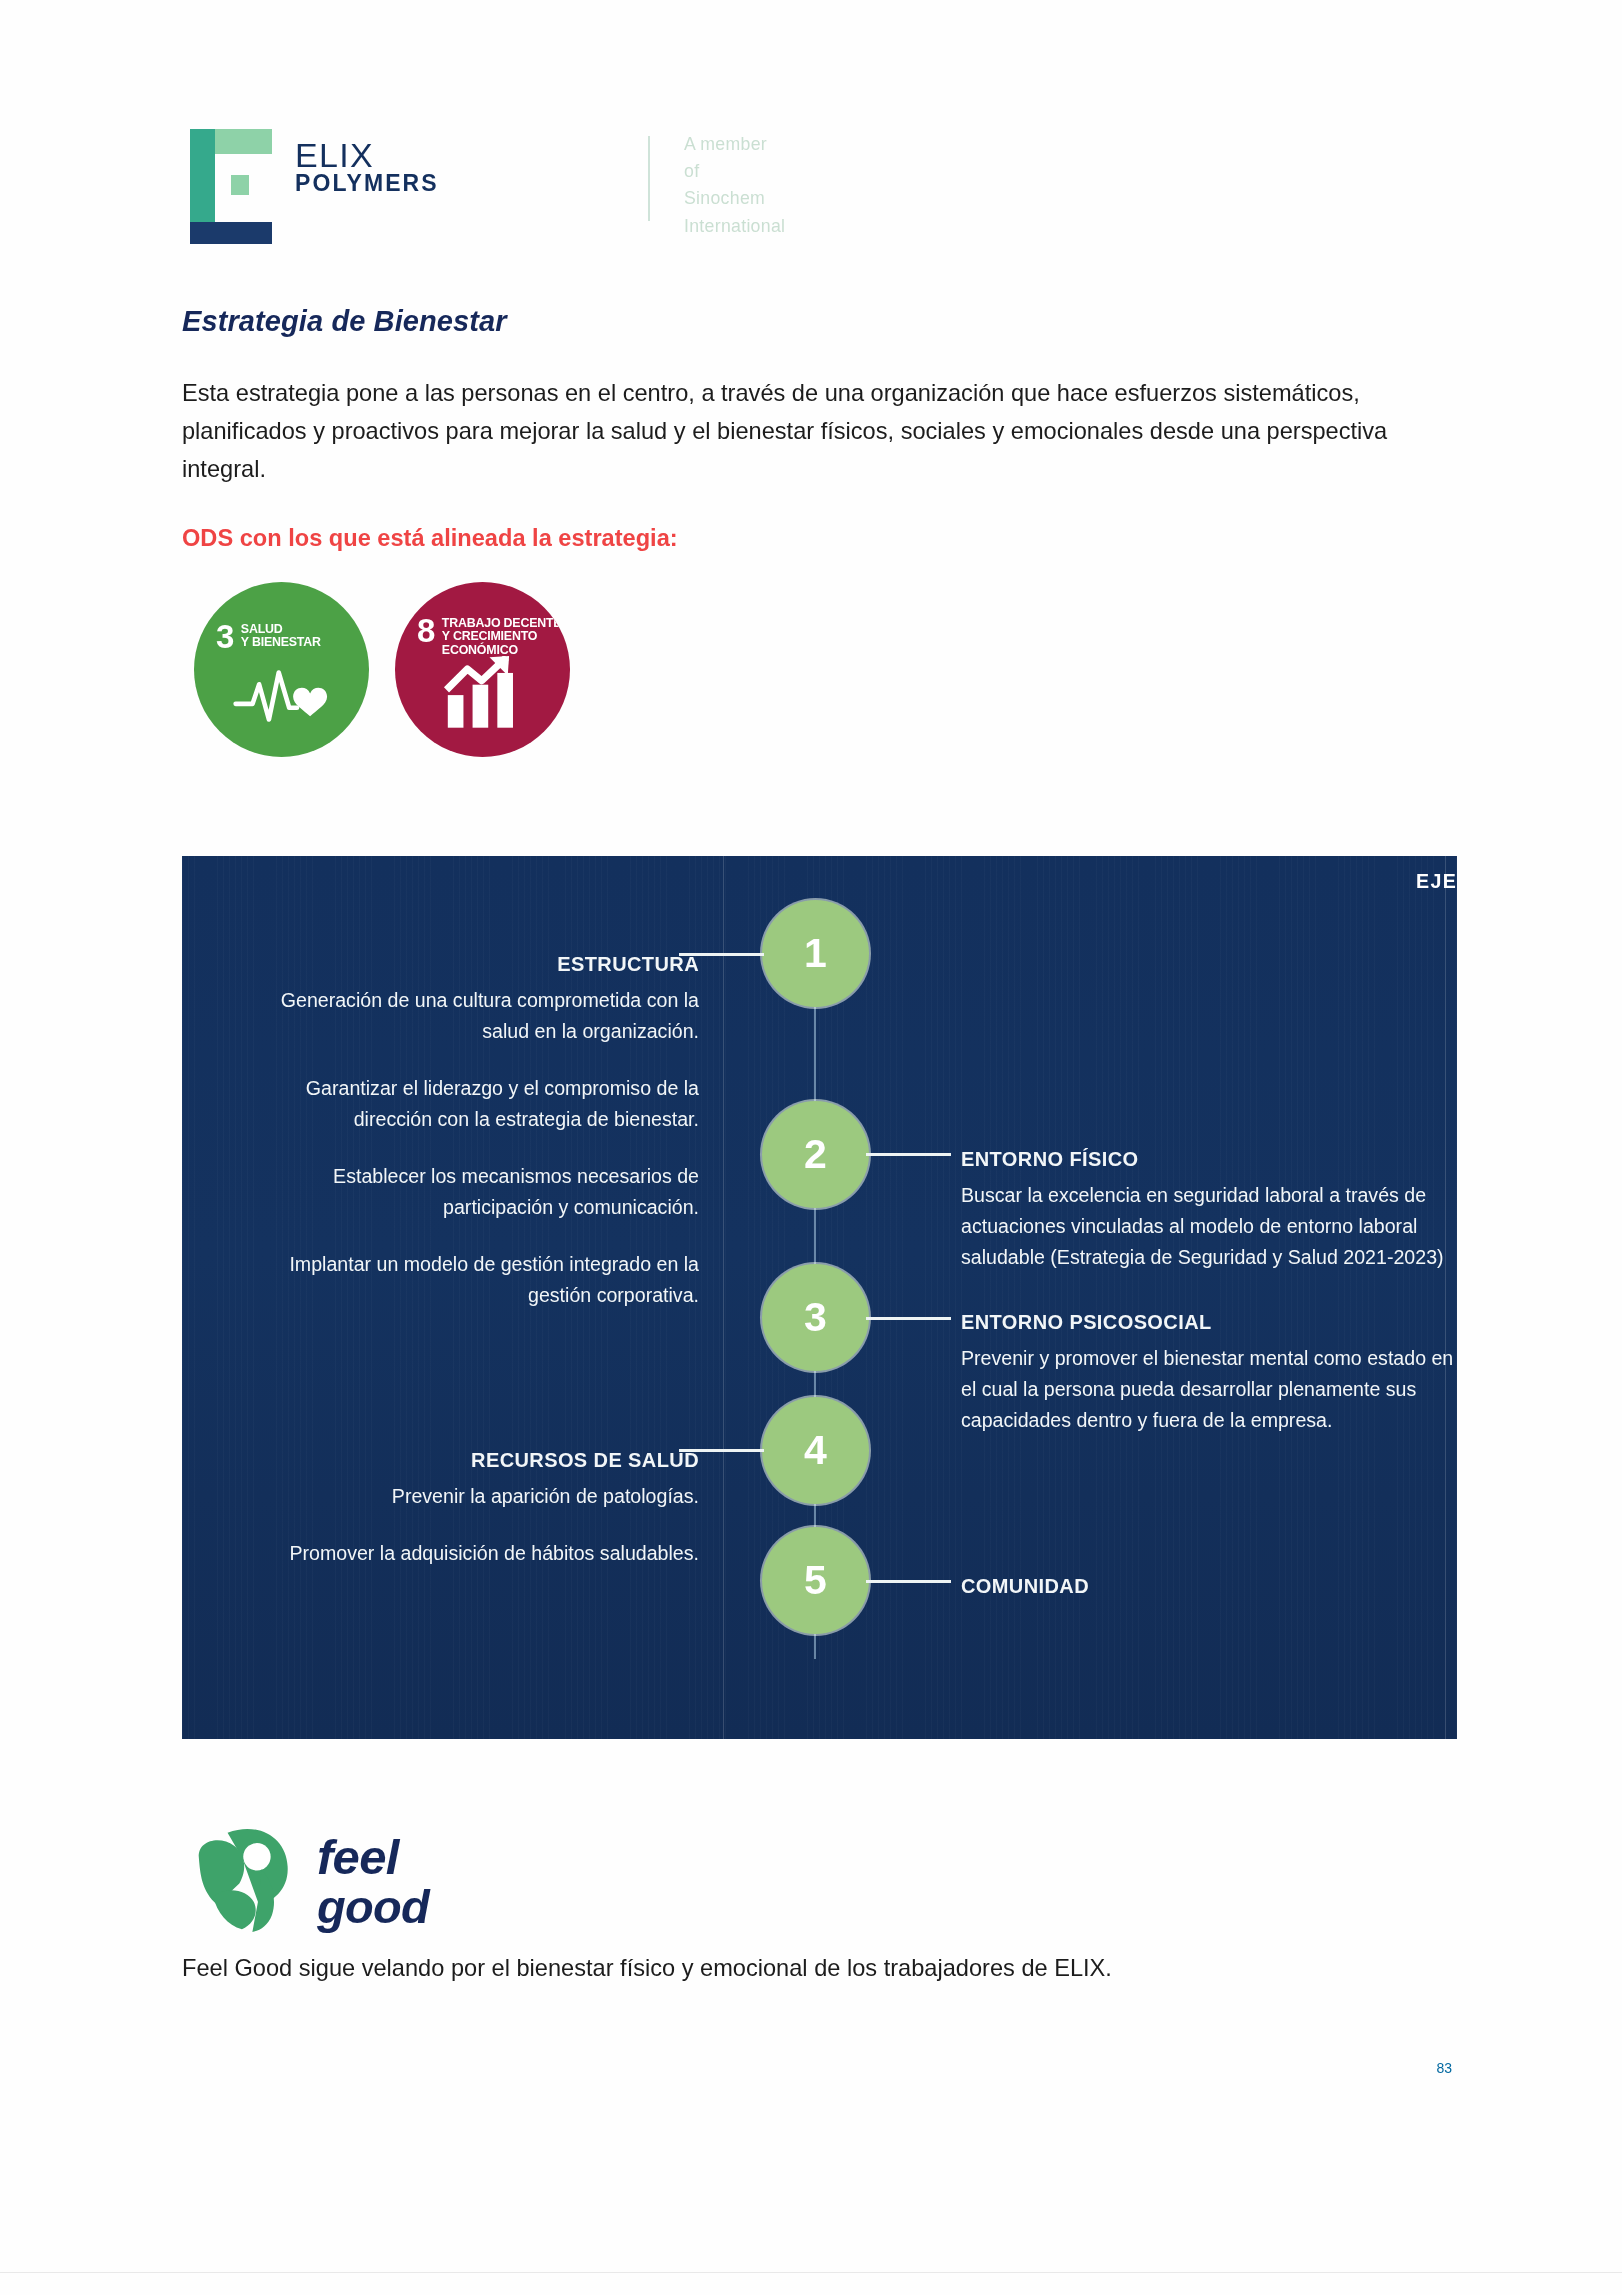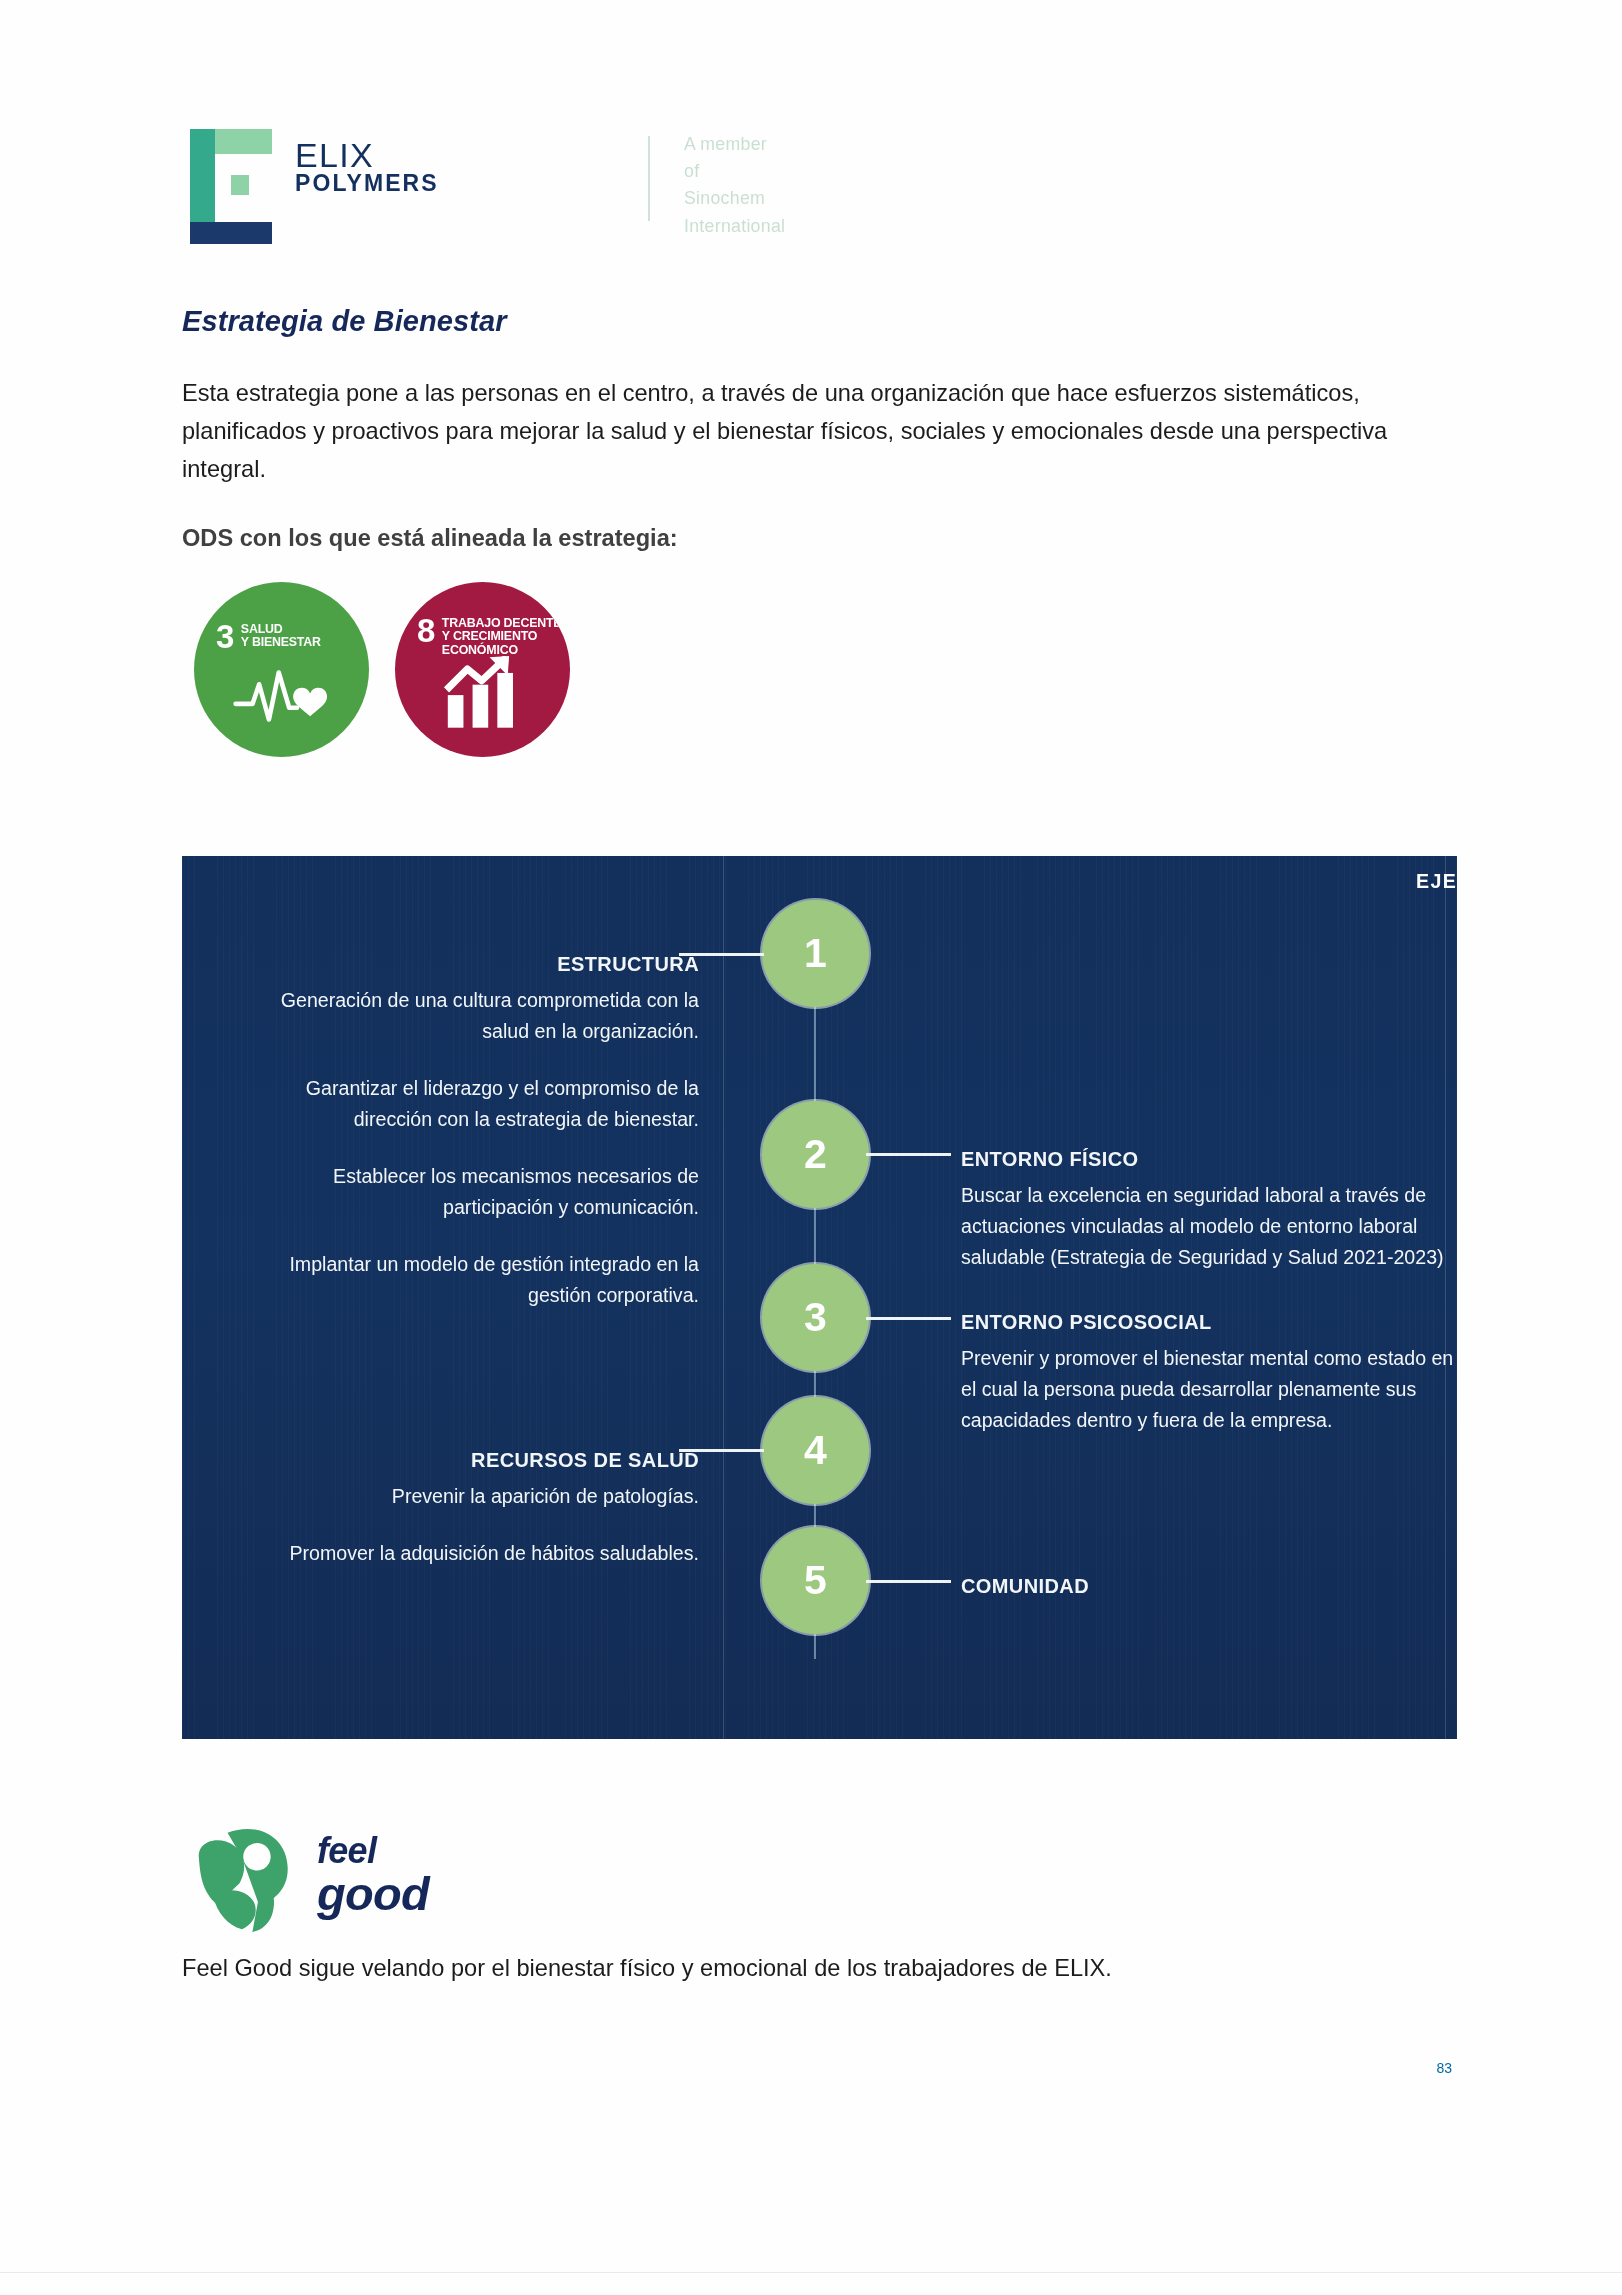--- a/index.html
+++ b/index.html
@@ -118,21 +118,21 @@
     font-size: 23.6px;
     line-height: 1.62;
     color: #1c1c1c;
   }
   .h-ods {
     position: absolute;
     left: 182px;
     top: 525px;
     font-size: 23.6px;
     font-weight: bold;
-    color: #404040;
+    color: #ef4444;
   }
 
   
   .sdg-row {
     position: absolute;
     left: 194px;
     top: 582px;
     display: flex;
     gap: 26px;
   }
@@ -297,21 +297,21 @@
   }
   .fg-words {
     position: absolute;
     left: 126px;
     top: 7.9px;
     font-style: italic;
     font-weight: bold;
     color: #16285a;
     line-height: 0.96;
   }
-  .fg-feel { font-size: 36px; letter-spacing: -0.7px; }
+  .fg-feel { font-size: 49px; letter-spacing: -0.7px; }
   .fg-good { font-size: 47px; letter-spacing: -0.7px; margin-top: 2.6px;}
 
   .foot-par {
     position: absolute;
     left: 182px;
     top: 1950px;
     width: 1276px;
     font-size: 23.6px;
     line-height: 1.6;
     color: #1c1c1c;

